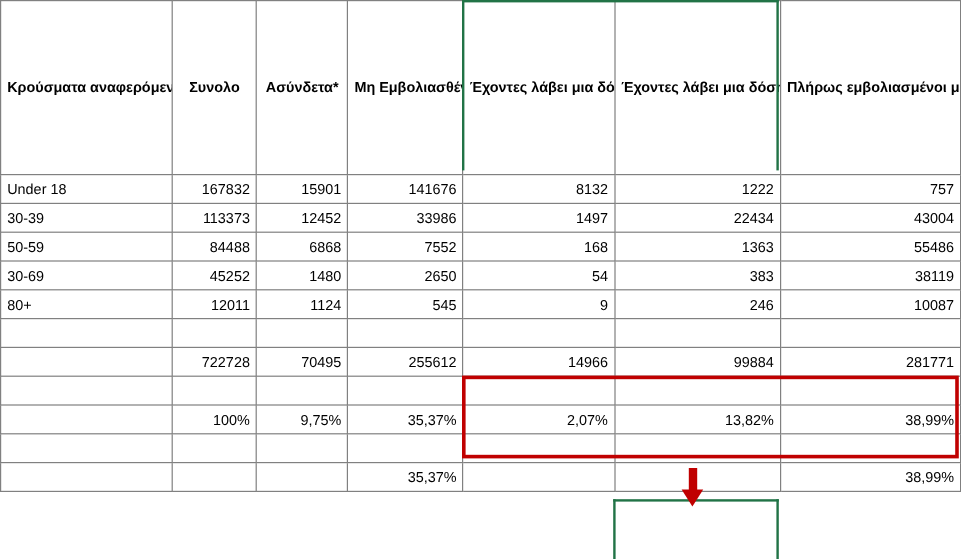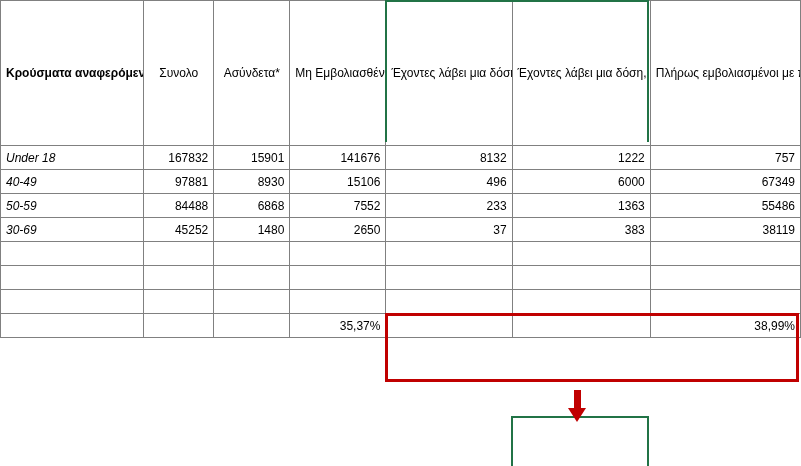--- a/index.html
+++ b/index.html
@@ -37,37 +37,36 @@
   col.c1 { width: 70px; }
   col.c2 { width: 76px; }
   col.c3 { width: 96px; }
   col.c4 { width: 126px; }
   col.c5 { width: 138px; }
   col.c6 { width: 150px; }
 
   thead th {
     height: 140px;
     text-align: center;
-    font-weight: normal;
+    font-weight: bold;
     white-space: normal;
     line-height: 1.35;
     vertical-align: middle;
     padding: 3px 6px;
   }
   thead th.hdr-main {
     font-weight: bold;
     font-size: 12px;
   }
   thead th.hdr-plain {
     font-size: 12px;
   }
   tbody td.label {
     text-align: left;
     font-size: 12px;
-    font-style: italic;
   }
   tbody td.num {
     text-align: right;
     font-size: 12px;
   }
   tbody tr.data td { height: 19px; }
   tbody tr.blank td { height: 19px; }
 
   
   .red-box {
@@ -135,63 +134,90 @@
       <tr class="data">
         <td class="label">Under 18</td>
         <td class="num">167832</td>
         <td class="num">15901</td>
         <td class="num">141676</td>
         <td class="num">8132</td>
         <td class="num">1222</td>
         <td class="num">757</td>
       </tr>
       <tr class="data">
-        <td class="label">40-49</td>
-        <td class="num">97881</td>
-        <td class="num">8930</td>
-        <td class="num">15106</td>
-        <td class="num">496</td>
-        <td class="num">6000</td>
-        <td class="num">67349</td>
+        <td class="label">30-39</td>
+        <td class="num">113373</td>
+        <td class="num">12452</td>
+        <td class="num">33986</td>
+        <td class="num">1497</td>
+        <td class="num">22434</td>
+        <td class="num">43004</td>
       </tr>
       <tr class="data">
         <td class="label">50-59</td>
         <td class="num">84488</td>
         <td class="num">6868</td>
         <td class="num">7552</td>
-        <td class="num">233</td>
+        <td class="num">168</td>
         <td class="num">1363</td>
         <td class="num">55486</td>
       </tr>
       <tr class="data">
         <td class="label">30-69</td>
         <td class="num">45252</td>
         <td class="num">1480</td>
         <td class="num">2650</td>
-        <td class="num">37</td>
+        <td class="num">54</td>
         <td class="num">383</td>
         <td class="num">38119</td>
       </tr>
+      <tr class="data">
+        <td class="label">80+</td>
+        <td class="num">12011</td>
+        <td class="num">1124</td>
+        <td class="num">545</td>
+        <td class="num">9</td>
+        <td class="num">246</td>
+        <td class="num">10087</td>
+      </tr>
       <tr class="blank">
         <td class="label"></td>
         <td class="num"></td>
         <td class="num"></td>
         <td class="num"></td>
         <td class="num"></td>
         <td class="num"></td>
         <td class="num"></td>
       </tr>
+      <tr class="data">
+        <td class="label"></td>
+        <td class="num">722728</td>
+        <td class="num">70495</td>
+        <td class="num">255612</td>
+        <td class="num">14966</td>
+        <td class="num">99884</td>
+        <td class="num">281771</td>
+      </tr>
       <tr class="blank">
         <td class="label"></td>
         <td class="num"></td>
         <td class="num"></td>
         <td class="num"></td>
         <td class="num"></td>
         <td class="num"></td>
         <td class="num"></td>
+      </tr>
+      <tr class="data">
+        <td class="label"></td>
+        <td class="num">100%</td>
+        <td class="num">9,75%</td>
+        <td class="num">35,37%</td>
+        <td class="num">2,07%</td>
+        <td class="num">13,82%</td>
+        <td class="num">38,99%</td>
       </tr>
       <tr class="blank">
         <td class="label"></td>
         <td class="num"></td>
         <td class="num"></td>
         <td class="num"></td>
         <td class="num"></td>
         <td class="num"></td>
         <td class="num"></td>
       </tr>

